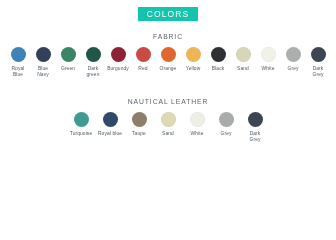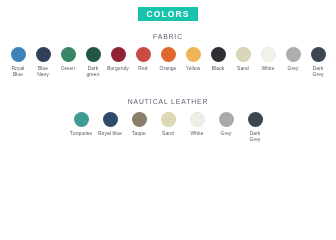--- a/index.html
+++ b/index.html
@@ -24,21 +24,21 @@
     justify-content: center;
     padding-top: 7px;
   }
   .badge {
     background: #16c4ae;
     color: #ffffff;
     font-size: 8.5px;
     letter-spacing: 1.1px;
     padding: 2.5px 9px 3px 9px;
     line-height: 1;
-    font-weight: 700;
+    font-weight: 400;
   }
   .section-title {
     text-align: center;
     font-size: 6.8px;
     letter-spacing: 0.9px;
     color: #5a6472;
     margin-top: 12px;
     font-weight: 400;
   }
   .swatch-row {

